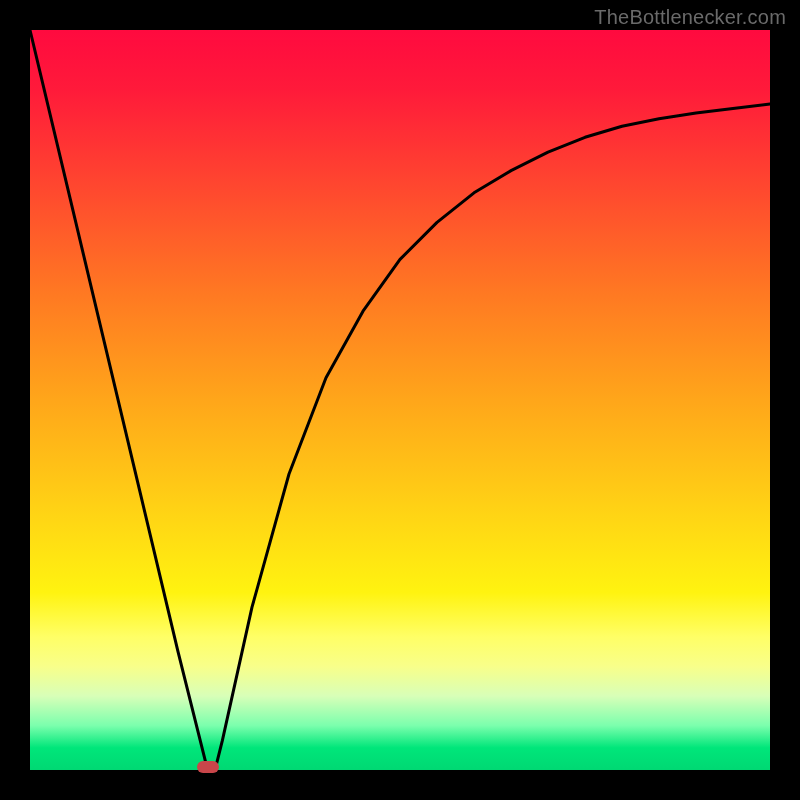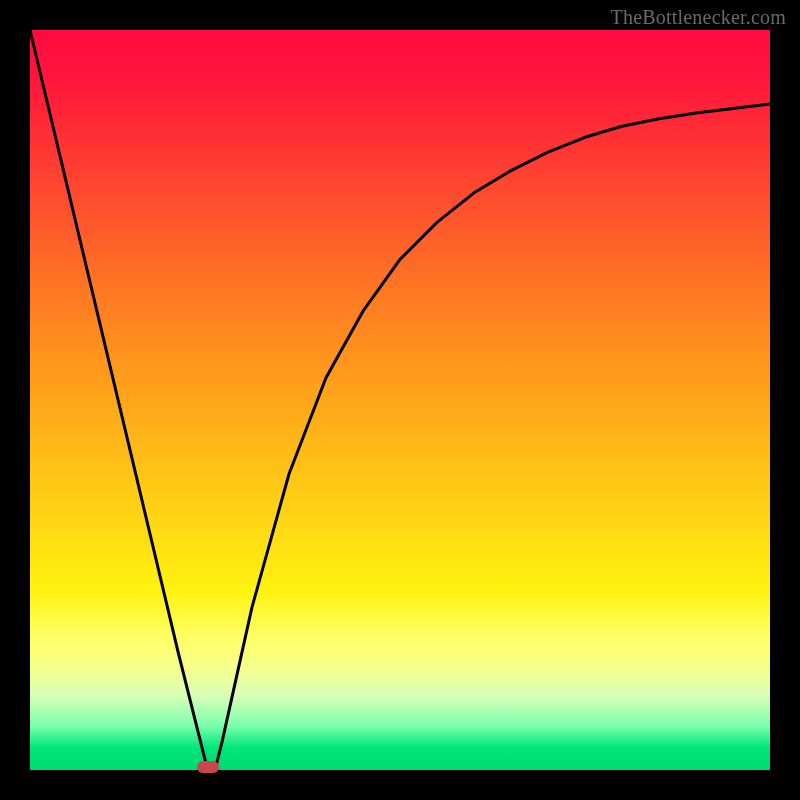--- a/index.html
+++ b/index.html
@@ -44,21 +44,20 @@
     );
   }
   .watermark {
     position: absolute;
     top: 6px;
     right: 14px;
     color: #6a6a6a;
     font-size: 20px;
     letter-spacing: 0.2px;
     user-select: none;
-    font-family: Liberation Serif, serif;
   }
   svg.curve {
     position: absolute;
     left: 0;
     top: 0;
     width: 740px;
     height: 740px;
     overflow: visible;
   }
   .curve path {

